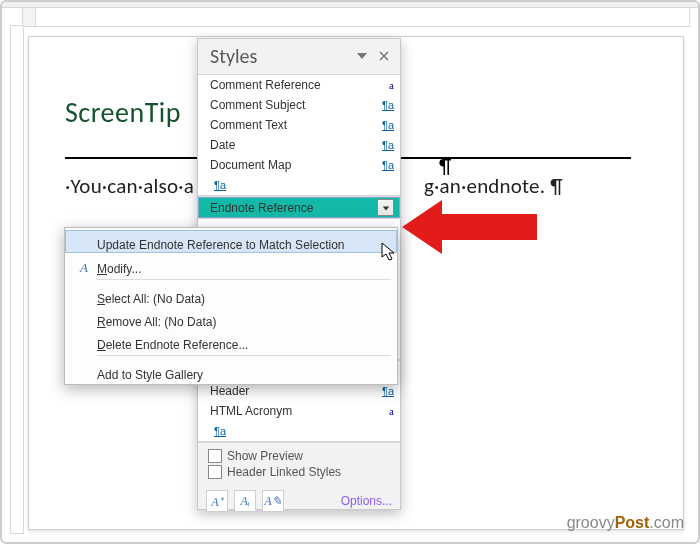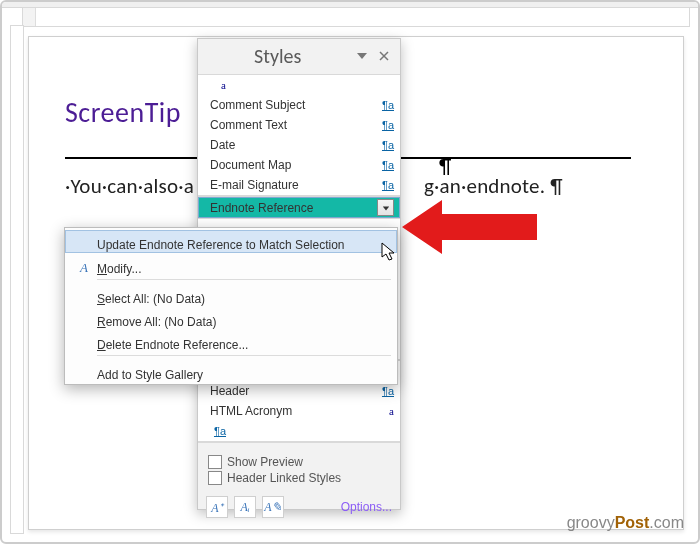--- a/index.html
+++ b/index.html
@@ -2,44 +2,44 @@
 <html><head>
 <meta charset="utf-8">
 <style>
   body { margin:0; font-family:"Segoe UI",Tahoma,sans-serif; font-size:12px; background:#fff; }
   .frame { position:relative; width:700px; height:544px; border:2px solid #ccc; border-radius:6px; box-sizing:border-box; overflow:hidden; background:#fff; }
   .ribbon-group { position:absolute; top:-1px; left:0; right:0; height:6px; background:#f0f0f0; border-bottom:1px solid #d8d8d8; }
   .ruler { position:absolute; top:5px; left:20px; right:8px; height:18px; background:#fff; border:1px solid #d9d9d9; }
   .ruler:before { content:""; position:absolute; left:0; top:0; bottom:0; width:12px; background:#f3f3f3; border-right:1px solid #ddd; }
   .vruler { position:absolute; top:23px; left:8px; width:12px; bottom:8px; background:#fff; border:1px solid #d9d9d9; }
   .page { position:absolute; top:34px; left:26px; right:14px; bottom:12px; background:#fff; border:1px solid #cfcfcf; box-shadow:0 2px 4px rgba(0,0,0,.1); }
-  .doc-text { position:absolute; top:58px; left:36px; font-family:Calibri,sans-serif; font-size:28px; color:#4c1d95; letter-spacing:.5px; }
+  .doc-text { position:absolute; top:58px; left:36px; font-family:Calibri,sans-serif; font-size:28px; color:#14532d; letter-spacing:.5px; }
   .doc-line1 { font-weight:400; }
   .doc-line2 { position:absolute; top:136px; left:36px; font-family:Calibri,sans-serif; font-size:21px; color:#222; letter-spacing:.2px; }
   .hr-top { position:absolute; top:120px; left:36px; width:566px; height:2px; background:#000; }
   .para-mark { font-family:Calibri,sans-serif; }
 
   
   .styles-pane { position:absolute; top:36px; left:195px; width:202px; height:470px; background:#f2f2f2; border:1px solid #c9c9c9; box-shadow:0 4px 12px rgba(0,0,0,.25); }
   .styles-header { display:flex; align-items:center; padding:5px 8px 6px 12px; }
-  .styles-title { font-family:Calibri,sans-serif; font-size:20px; color:#5a5a5a; flex:1;margin-left:44px; }
+  .styles-title { font-family:Calibri,sans-serif; font-size:20px; color:#5a5a5a; flex:1; }
   .hdr-icon { width:16px; height:16px; margin-left:6px; color:#777; display:flex; align-items:center; justify-content:center; cursor:pointer; }
   .hdr-icon svg { width:10px; height:10px; }
 
   .style-list { background:#fff; border-top:1px solid #d9d9d9; border-bottom:1px solid #d9d9d9; }
   .style-item { display:flex; align-items:center; height:20px; padding:0 6px 0 12px; color:#333; cursor:pointer; }
   .style-item.sel { background:#14b8a6; border:1px solid #7ea9d1; padding:0 5px 0 11px; height:19px; }
   .style-label { flex:1; white-space:nowrap; overflow:hidden; text-overflow:ellipsis; }
   .style-sym { color:#0a64a4; font-size:11px; width:16px; text-align:right; }
   .style-sym.a { color:#008; font-family:"Times New Roman",serif; font-style:normal; text-decoration:none; }
   .style-sym.pa { color:#0a64a4; text-decoration:underline; }
   .style-dd { width:15px; height:15px; border:1px solid #888; background:linear-gradient(#f6f6f6,#e3e3e3); display:flex; align-items:center; justify-content:center; margin-left:3px; }
   .style-dd svg { width:8px; height:8px; }
 
-  .styles-bottom { padding:10px 10px 4px 10px; border-top:1px solid #d9d9d9; }
+  .styles-bottom { padding:4px 10px 4px 10px; border-top:1px solid #d9d9d9; }
   .chk-row { display:flex; align-items:center; color:#555; margin:2px 0; }
   .chk { width:12px; height:12px; border:1px solid #888; background:#fff; margin-right:5px; }
   .styles-footer { display:flex; align-items:center; padding:5px 8px 6px 8px; gap:6px; }
   .foot-icon { width:20px; height:20px; border:1px solid #cfcfcf; background:#fff; display:flex; align-items:center; justify-content:center; color:#3a74b8; font-family:"Times New Roman",serif; font-style:italic; font-size:12px; }
   .options-link { margin-left:auto; color:#8b5cf6; cursor:pointer; }
 
   
   .ctxmenu { position:absolute; top:225px; left:62px; width:332px; background:#fdfdfd; border:1px solid #bcbcbc; box-shadow:0 4px 14px rgba(0,0,0,.3); z-index:5; padding:2px 0; }
   .ctx-item { display:flex; align-items:flex-end; height:23px; padding:0 10px 0 6px; color:#333; cursor:pointer; }
   .ctx-item .icon-col { width:26px; display:flex; justify-content:center; }
@@ -89,40 +89,40 @@
       </span>
       <span class="hdr-icon">
         <svg viewBox="0 0 10 10">
             <path d="M1 1 L9 9 M9 1 L1 9" stroke="#777" stroke-width="1.5"></path>
           </svg>
       </span>
     </div>
 
     <div class="style-list" id="list-top">
         <div class="style-item">
+          <span class="style-label">Comment Reference</span>
           <span class="style-sym a">a</span>
         </div>
         <div class="style-item">
           <span class="style-label">Comment Subject</span>
           <span class="style-sym pa">¶a</span>
         </div>
         <div class="style-item">
           <span class="style-label">Comment Text</span>
           <span class="style-sym pa">¶a</span>
         </div>
         <div class="style-item">
           <span class="style-label">Date</span>
           <span class="style-sym pa">¶a</span>
         </div>
         <div class="style-item">
           <span class="style-label">Document Map</span>
           <span class="style-sym pa">¶a</span>
         </div>
         <div class="style-item">
-          <span class="style-label">E-mail Signature</span>
           <span class="style-sym pa">¶a</span>
         </div>
       </div>
 
     <div class="style-list">
       <div class="style-item sel">
         <span class="style-label">Endnote Reference</span>
         <span class="style-dd">
           <svg viewBox="0 0 10 10">
               <path d="M1 3 L9 3 L5 8 Z" fill="#333"></path>

